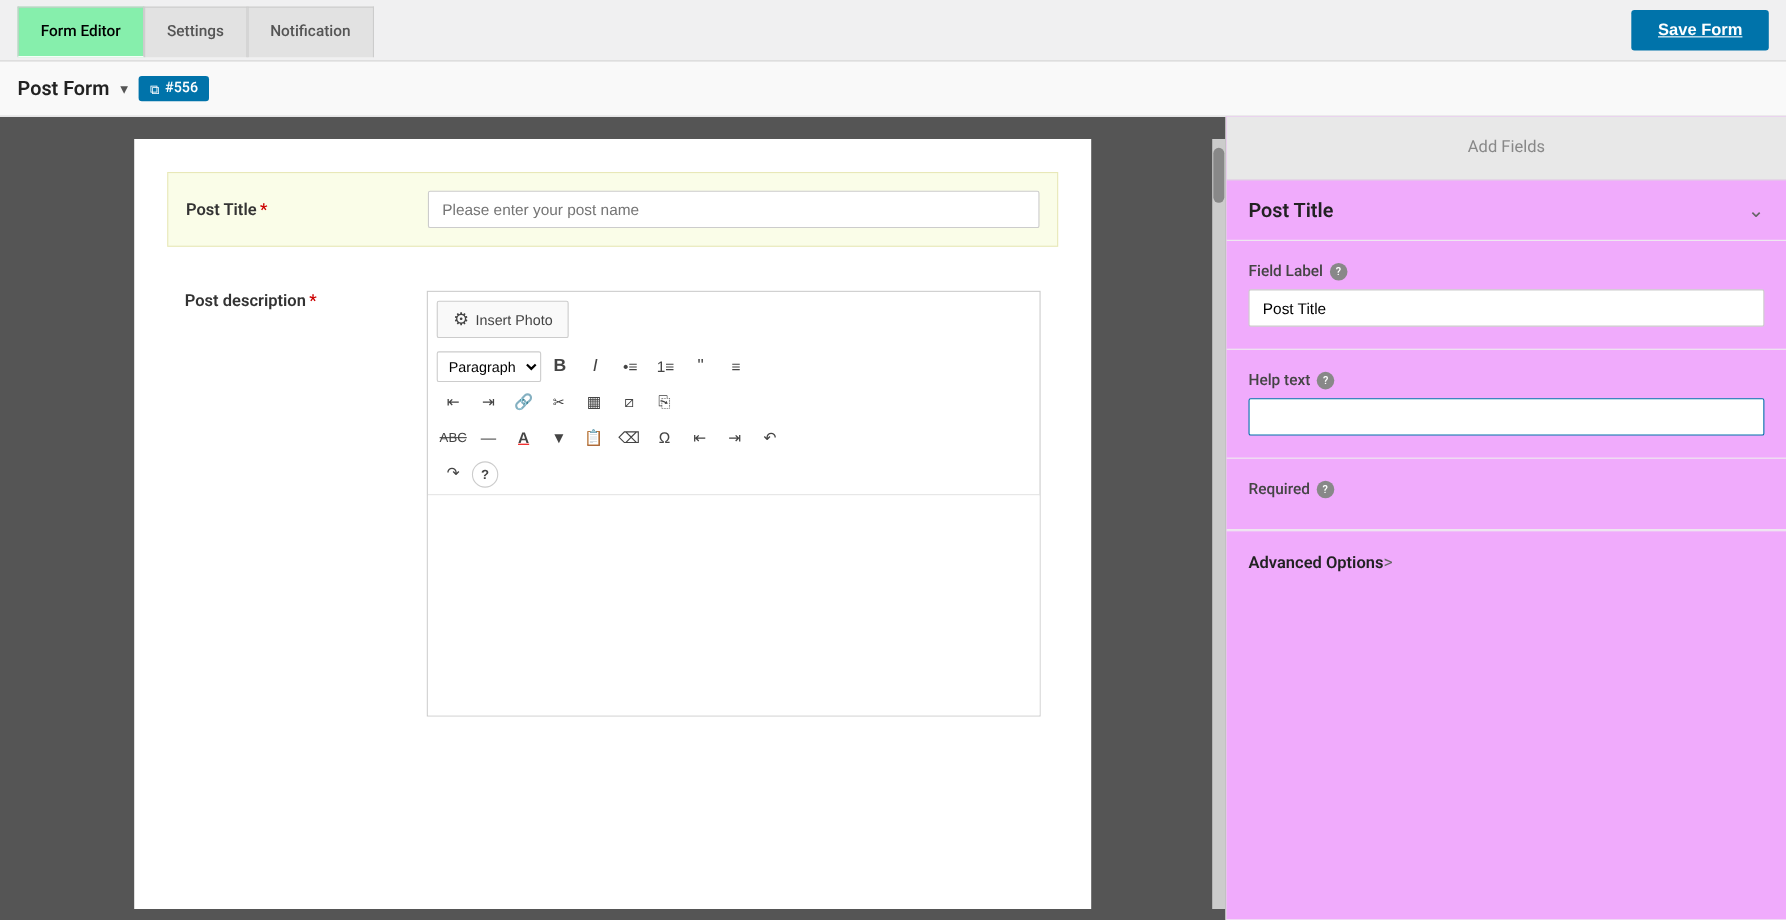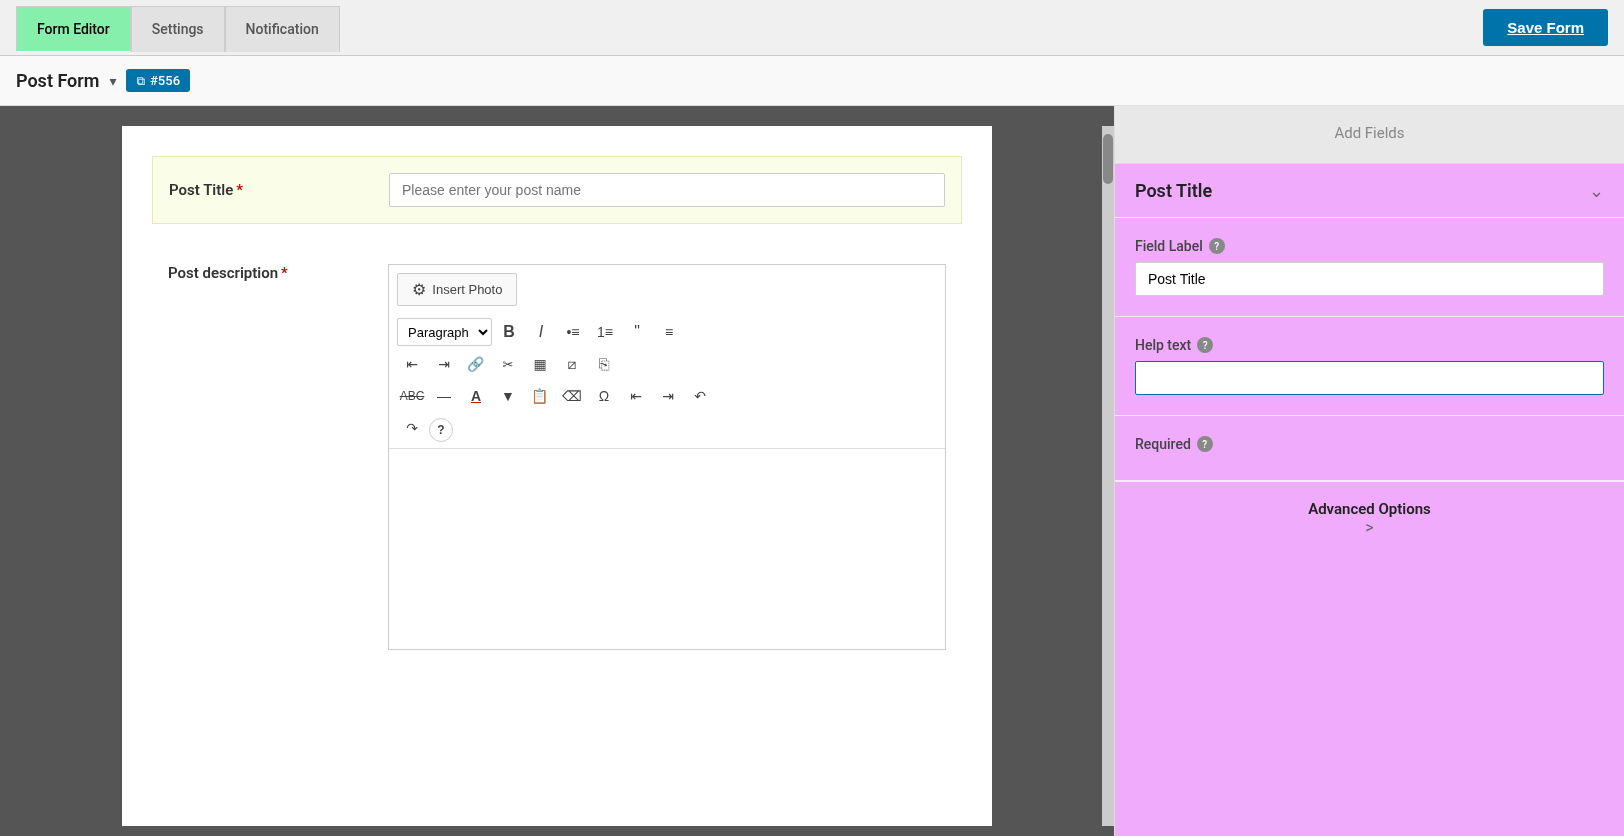--- a/index.html
+++ b/index.html
@@ -138,22 +138,22 @@
       width: 100%; border: 1px solid #ccc; padding: 8px 12px;
       font-size: 14px; border-radius: 2px; outline: none;
     }
     .text-input-field.focused { border-color: #0073aa; }
 
     .radio-group { display: flex; align-items: center; gap: 20px; margin-top: 6px; }
     .radio-option { display: flex; align-items: center; gap: 6px; cursor: pointer; font-size: 14px; }
     .radio-input { accent-color: #0073aa; width: 16px; height: 16px; }
 
     .advanced-options-row {
-      display: flex; justify-content: center; align-items: center;
-      padding: 18px 20px; cursor: pointer; border-top: 1px solid #eee; flex-direction: column;
+      display: flex; justify-content: flex-start; align-items: center;
+      padding: 18px 20px; cursor: pointer; border-top: 1px solid #eee;
     }
     .advanced-options-label { font-size: 15px; font-weight: 600; color: #222; }
     .chevron-right { font-size: 16px; color: #666; }
 
     
     ::-webkit-scrollbar { width: 8px; }
     ::-webkit-scrollbar-thumb { background: #bbb; border-radius: 4px; }
   </style>
 </head>
 <body>

